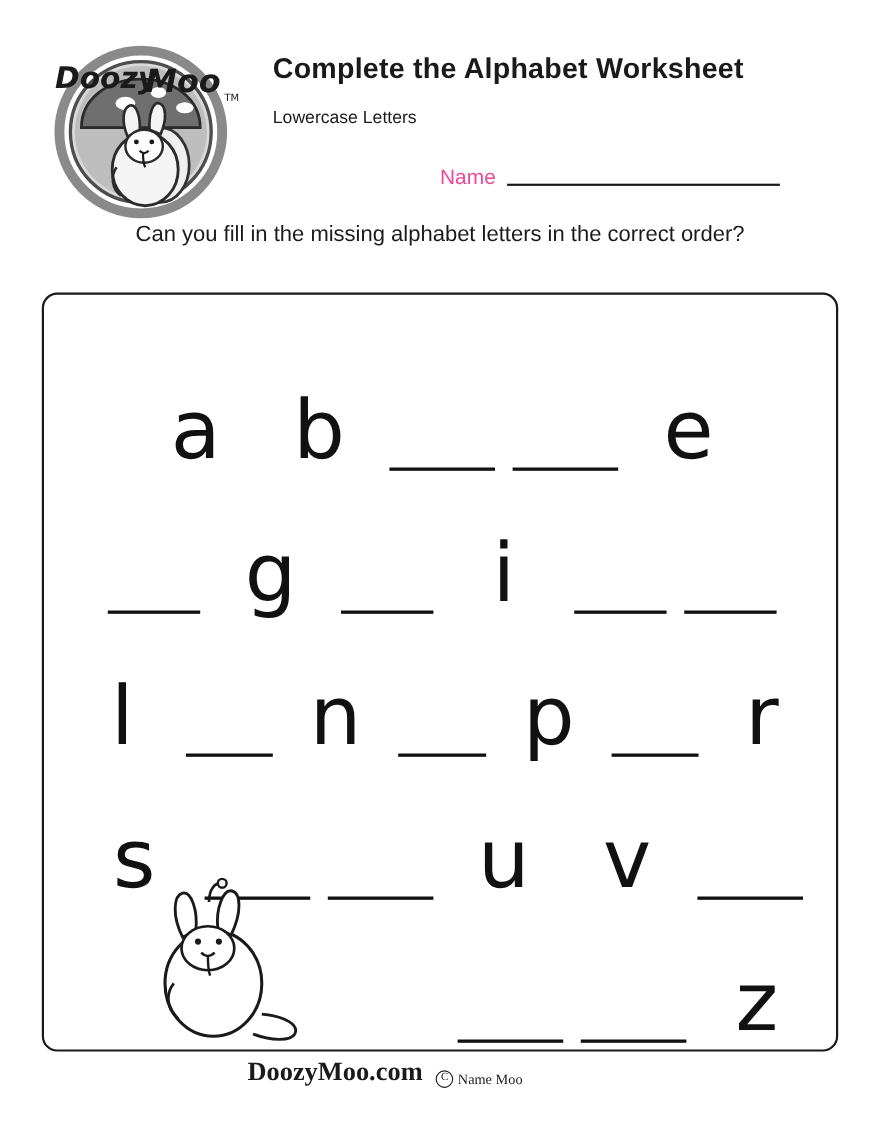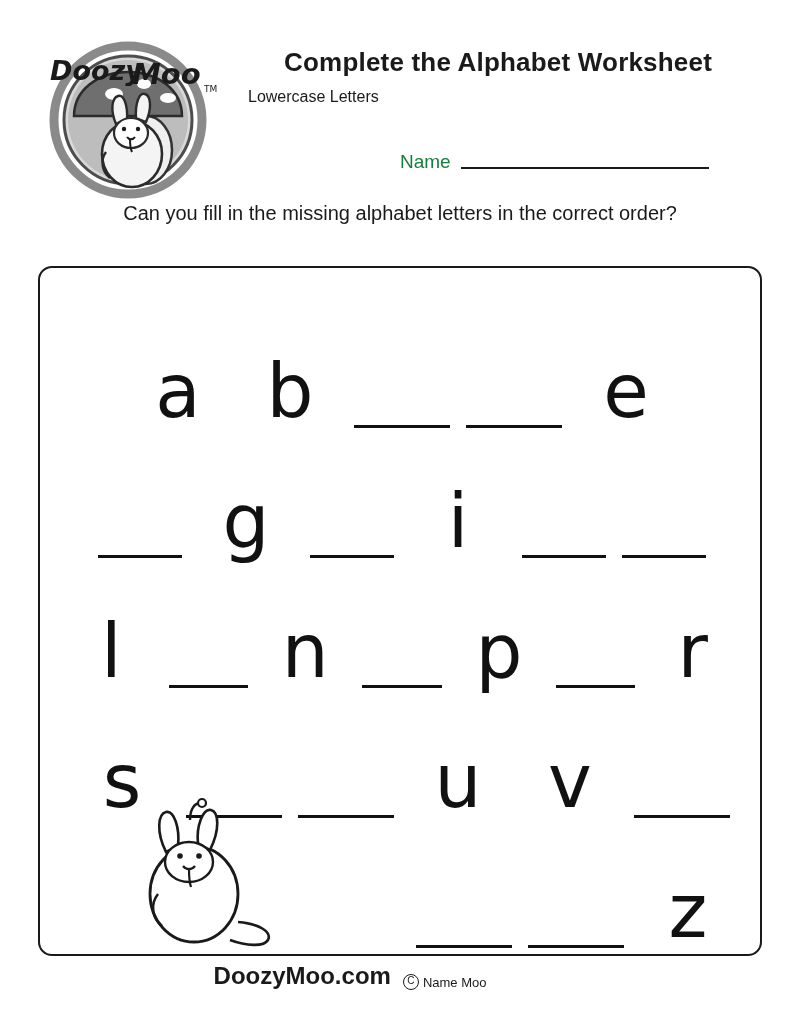--- a/index.html
+++ b/index.html
@@ -40,39 +40,38 @@
     left: 228px;
     top: 22px;
     width: 530px;
   }
   .title {
     font-size: 26px;
     font-weight: bold;
     letter-spacing: 0.2px;
     color: #1a1a1a;
     line-height: 1.15;
-    margin-left: 36px;
   }
   .subtitle {
     font-size: 16px;
     color: #1a1a1a;
-    margin-top: 10px;
+    margin-top: 21px;
   }
 
   .name-row {
     position: absolute;
     left: 380px;
     top: 125px;
     display: flex;
     align-items: flex-end;
     gap: 10px;
   }
   .name-label {
     font-size: 19px;
-    color: #15803d;
+    color: #ec4899;
   }
   .name-line {
     width: 248px;
     height: 0;
     border-bottom: 2px solid #1a1a1a;
     margin-bottom: 4px;
   }
 
   .instruction {
     position: absolute;
@@ -155,20 +154,21 @@
   
   .footer {
     position: absolute;
     left: 0;
     top: 962px;
     width: 700px;
     display: flex;
     align-items: baseline;
     justify-content: center;
     gap: 12px;
+    font-family: Liberation Serif, serif;
   }
   .site {
     font-size: 24px;
     font-weight: bold;
     color: #1a1a1a;
   }
   .copyright {
     font-size: 13px;
     color: #1a1a1a;
     display: flex;

